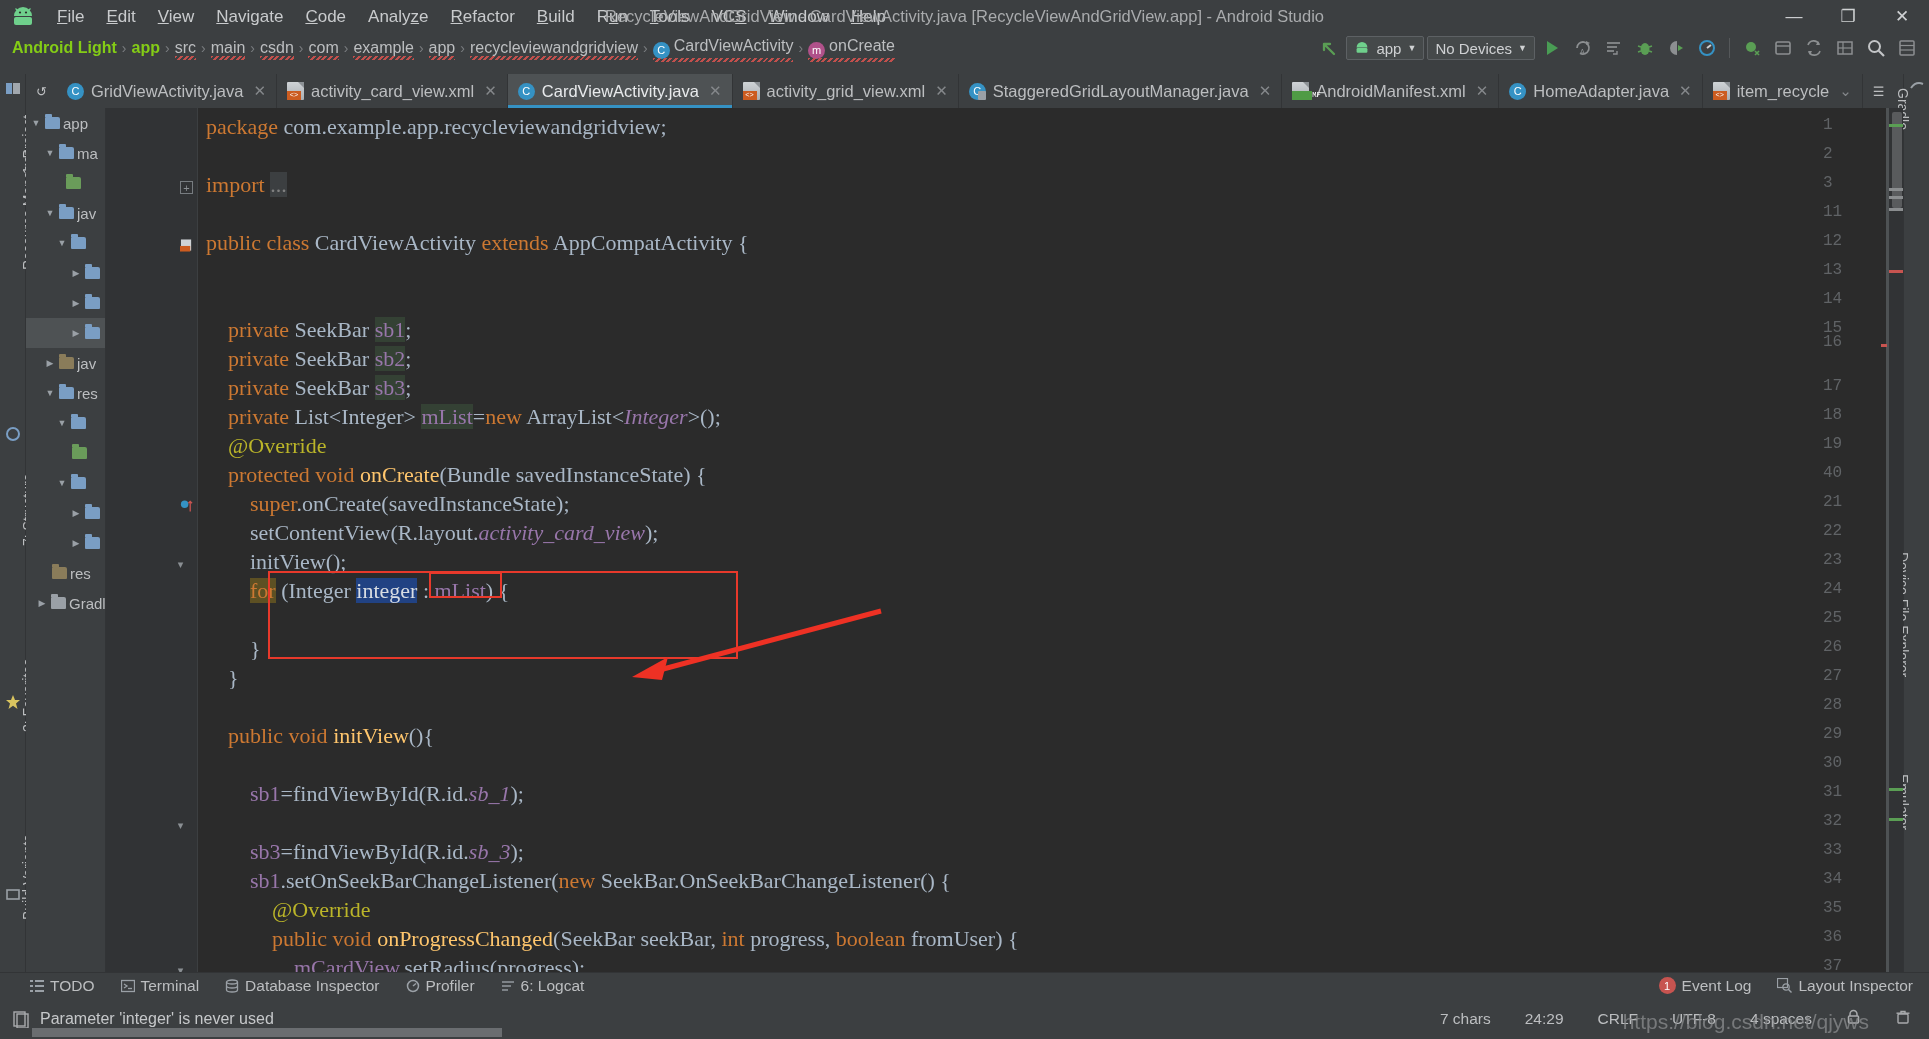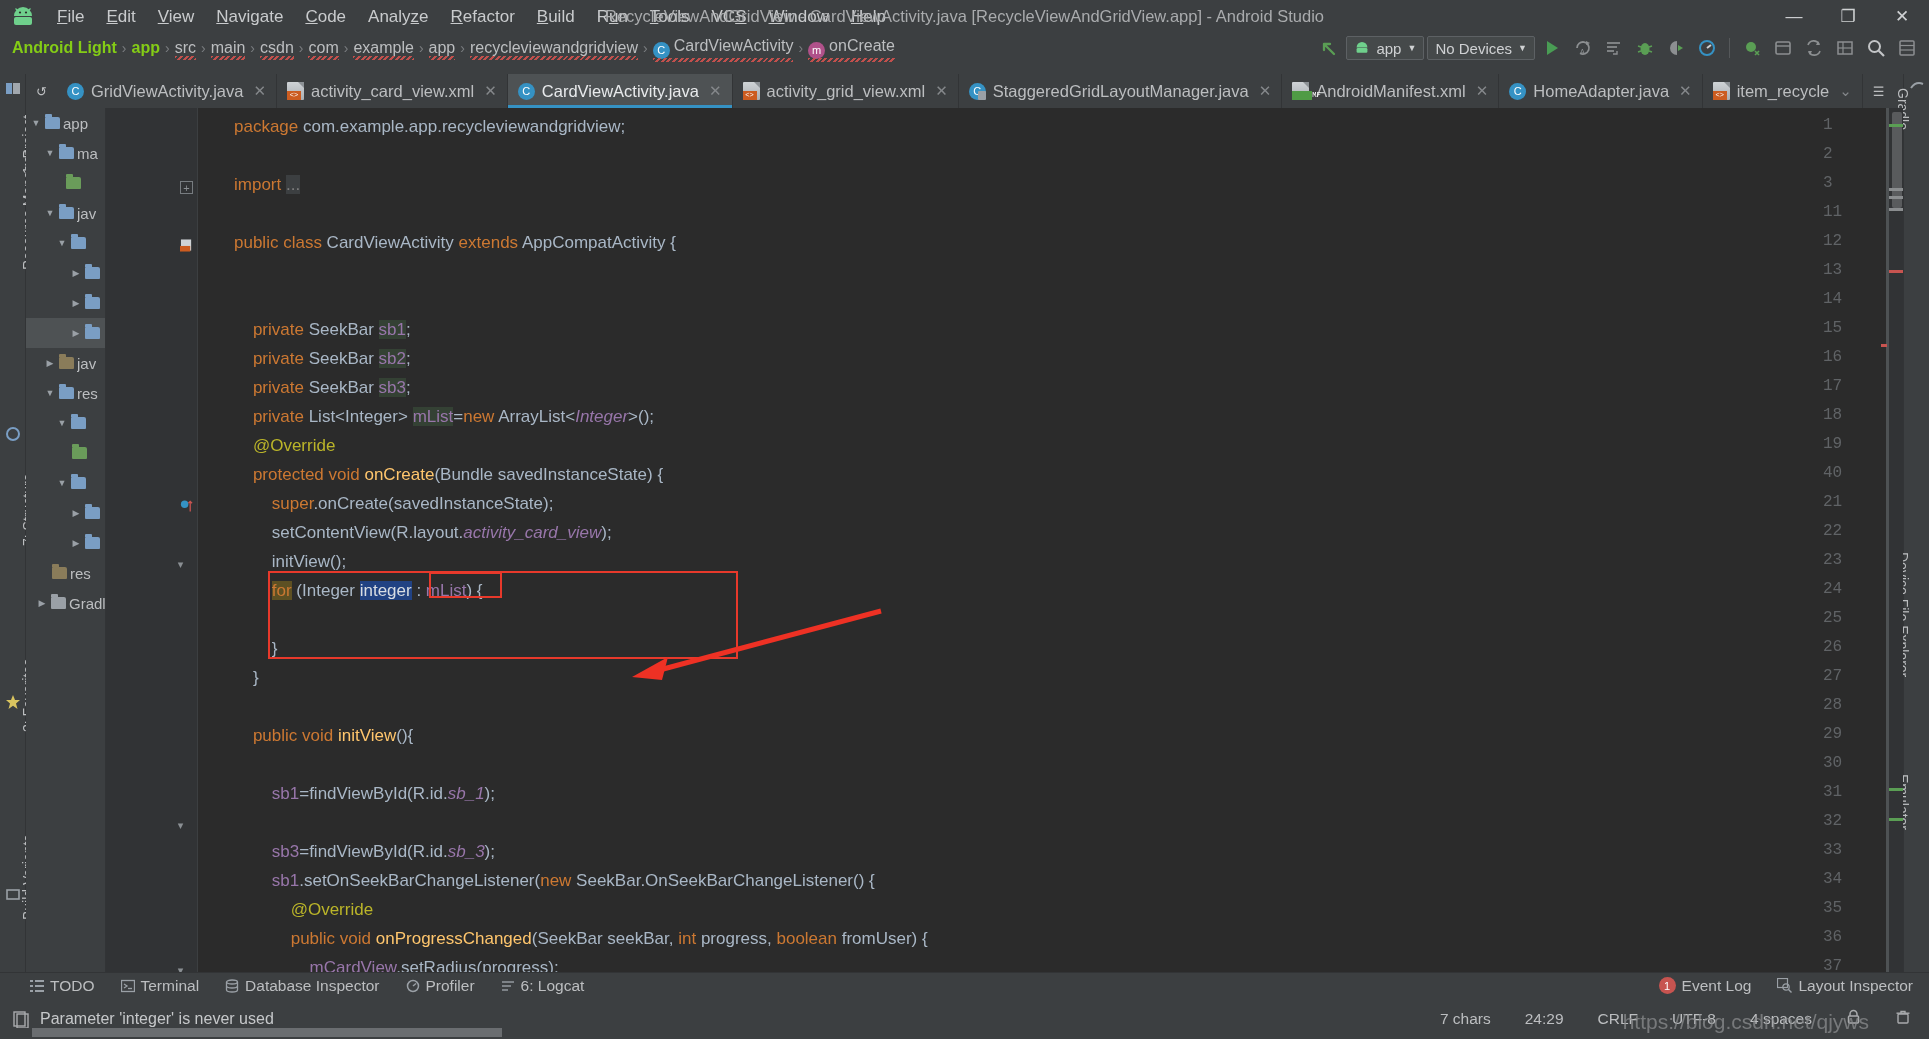--- a/index.html
+++ b/index.html
@@ -120,21 +120,21 @@
   
   .editor{
     position:absolute; left:106px; top:108px; width:1797px; height:870px;
     background:#2b2b2b; overflow:hidden;
   }
   .gutter{
     position:absolute; left:0; top:0; width:92px; height:870px; background:#313335;
     border-right:1px solid #3c3f41;
   }
   .code{ position:absolute; left:92px; top:0; right:0; height:870px;
-    font-family:Liberation Sans, sans-serif; font-size:17px;margin-left:28px; }
+    font-family:Liberation Serif, serif; font-size:22px; }
   .ln{
     position:absolute; right:0; width:92px; text-align:left; padding-left:12px;
     color:#606366; font-size:16px; font-family:"Liberation Mono",monospace;
   }
   .cl{ position:absolute; left:8px; white-space:pre; line-height:29px; height:29px; color:#a9b7c6; }
   .kw{color:#cc7832;}
   .fld{color:#9876aa;}
   .stat{color:#9876aa;font-style:italic;}
   .mth{color:#ffc66d;}
   .anno{color:#bbb529;}
@@ -523,21 +523,21 @@
     <div class="gutter"></div>
 
     <div class="ln" style="top:8px;">1</div>
     <div class="ln" style="top:37px;">2</div>
     <div class="ln" style="top:66px;">3</div>
     <div class="ln" style="top:95px;">11</div>
     <div class="ln" style="top:124px;">12</div>
     <div class="ln" style="top:153px;">13</div>
     <div class="ln" style="top:182px;">14</div>
     <div class="ln" style="top:211px;">15</div>
-    <div class="ln" style="top:240px;">16</div>
+    <div class="ln" style="top:225px;">16</div>
     <div class="ln" style="top:269px;">17</div>
     <div class="ln" style="top:298px;">18</div>
     <div class="ln" style="top:327px;">19</div>
     <div class="ln" style="top:356px;">40</div>
     <div class="ln" style="top:385px;">21</div>
     <div class="ln" style="top:414px;">22</div>
     <div class="ln" style="top:443px;">23</div>
     <div class="ln" style="top:472px;">24</div>
     <div class="ln" style="top:501px;">25</div>
     <div class="ln" style="top:530px;">26</div>

